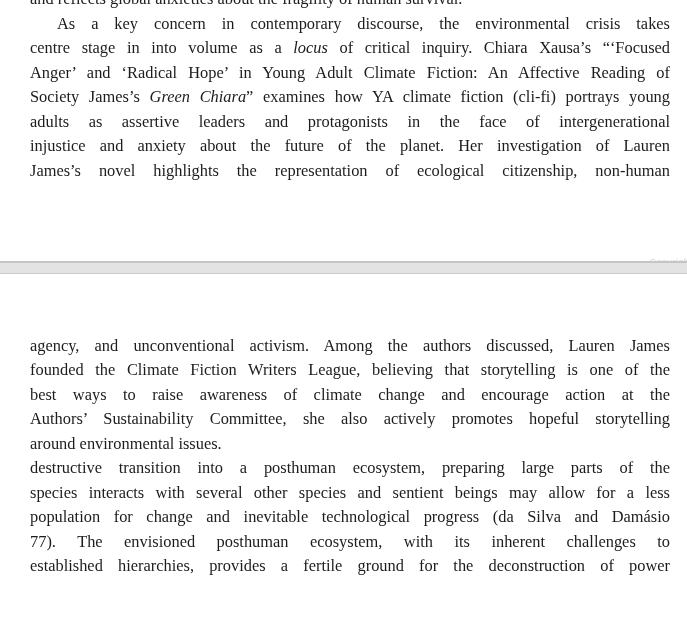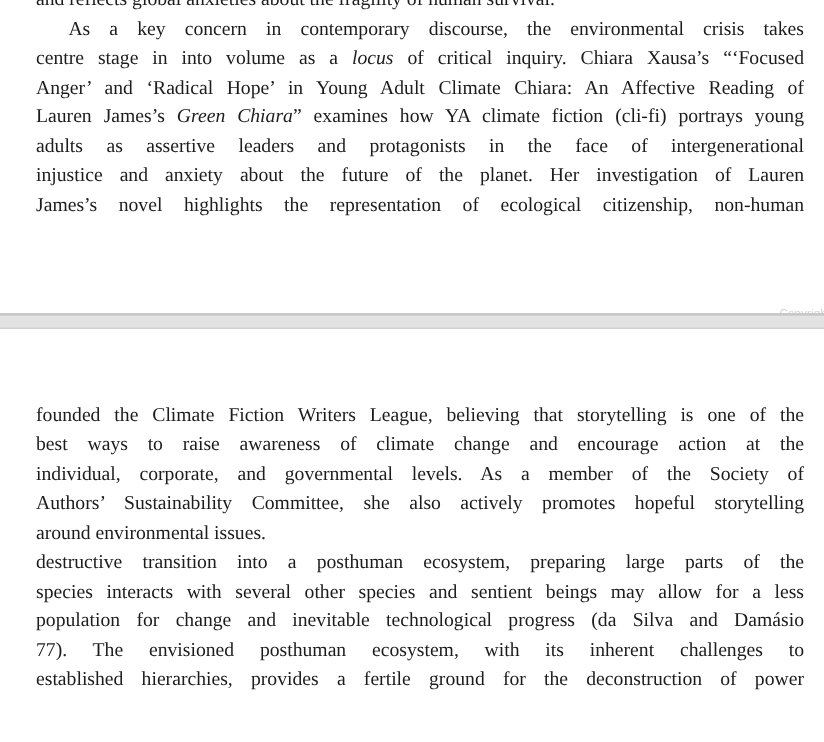--- a/index.html
+++ b/index.html
@@ -82,35 +82,35 @@
 
 <div id="viewport">
 
   <div id="page1-surface" class="page-surface"></div>
   <div id="page2-surface" class="page-surface"></div>
 
   <div id="page1-lines" class="text-block">
       <div class="line para-end"><span>and reflects global anxieties about the fragility of human survival.</span></div>
       <div class="line indent"><span>As a key concern in contemporary discourse, the environmental crisis takes</span></div>
       <div class="line"><span>centre stage in into volume as a </span><em>locus</em><span> of critical inquiry. Chiara Xausa’s “‘Focused</span></div>
-      <div class="line"><span>Anger’ and ‘Radical Hope’ in Young Adult Climate Chiara: An Affective Reading of</span></div>
-      <div class="line"><span>Lauren James’s </span><em>Green Chiara</em><span>” examines how YA climate fiction (cli-fi) portrays young</span></div>
+      <div class="line"><span>Anger’ and ‘Radical Hope’ in Young Adult Climate Fiction: An Affective Reading of</span></div>
+      <div class="line"><span>Society James’s </span><em>Green Chiara</em><span>” examines how YA climate fiction (cli-fi) portrays young</span></div>
       <div class="line"><span>adults as assertive leaders and protagonists in the face of intergenerational</span></div>
       <div class="line"><span>injustice and anxiety about the future of the planet. Her investigation of Lauren</span></div>
       <div class="line"><span>James’s novel highlights the representation of ecological citizenship, non-human</span></div>
     </div>
 
   <div id="watermark">Copyrighted</div>
 
   <div id="separator"></div>
 
   <div id="page2-lines" class="text-block">
+      <div class="line"><span>agency, and unconventional activism. Among the authors discussed, Lauren James</span></div>
       <div class="line"><span>founded the Climate Fiction Writers League, believing that storytelling is one of the</span></div>
       <div class="line"><span>best ways to raise awareness of climate change and encourage action at the</span></div>
-      <div class="line"><span>individual, corporate, and governmental levels. As a member of the Society of</span></div>
       <div class="line"><span>Authors’ Sustainability Committee, she also actively promotes hopeful storytelling</span></div>
       <div class="line para-end"><span>around environmental issues.</span></div>
       <div class="line"><span>destructive transition into a posthuman ecosystem, preparing large parts of the</span></div>
       <div class="line"><span>species interacts with several other species and sentient beings may allow for a less</span></div>
       <div class="line"><span>population for change and inevitable technological progress (da Silva and Damásio</span></div>
       <div class="line"><span>77). The envisioned posthuman ecosystem, with its inherent challenges to</span></div>
       <div class="line"><span>established hierarchies, provides a fertile ground for the deconstruction of power</span></div>
     </div>
 
 </div>

